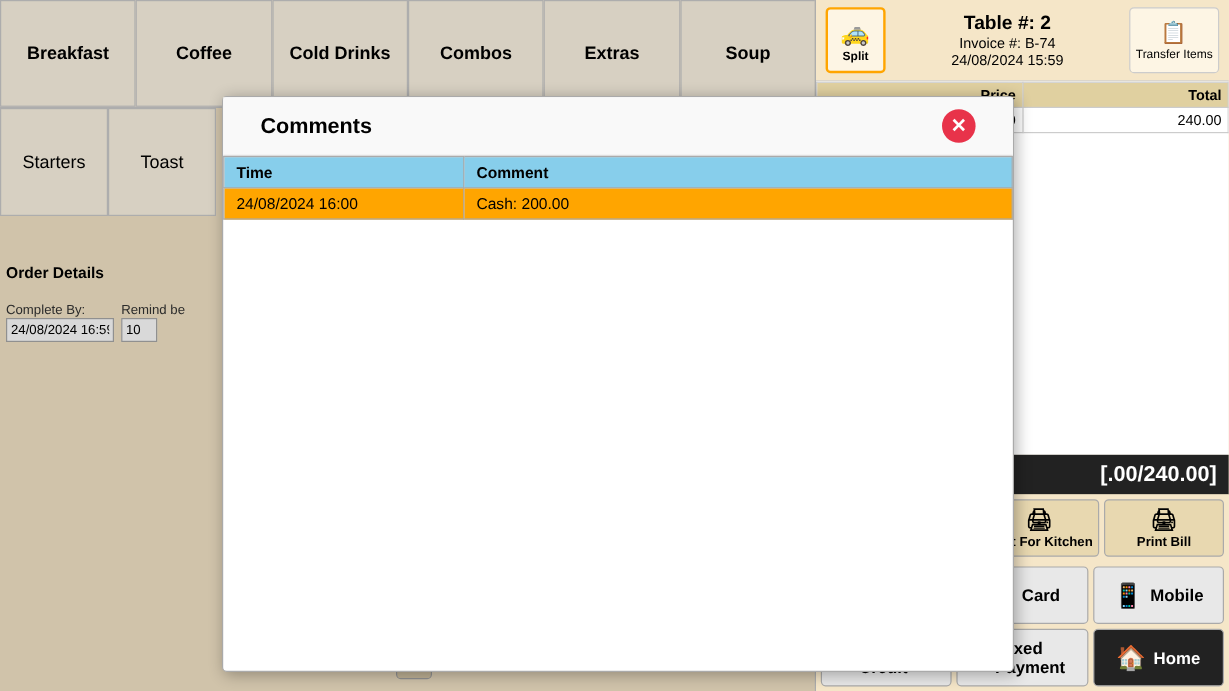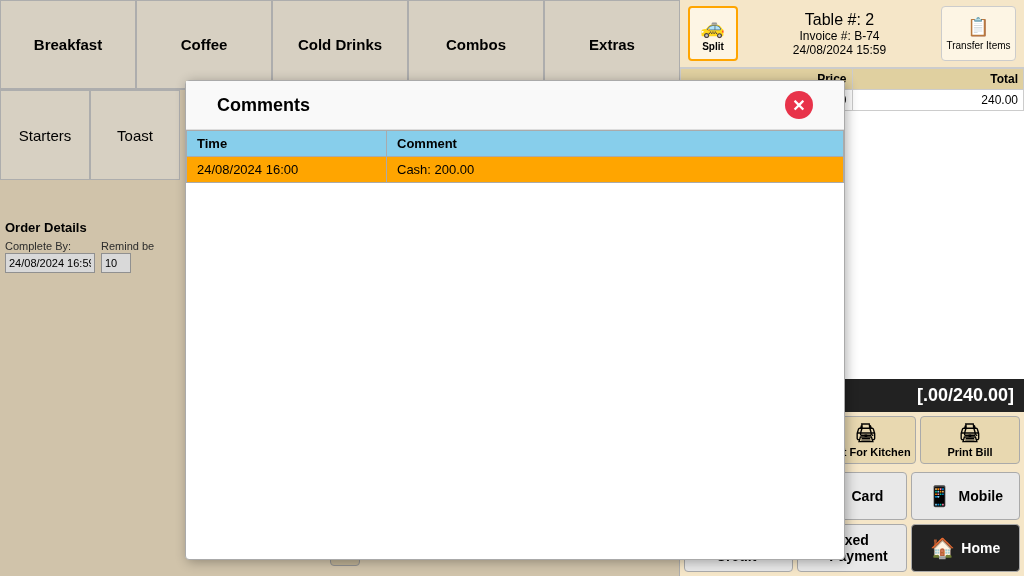--- a/index.html
+++ b/index.html
@@ -65,21 +65,21 @@
     .order-details {
       position: absolute;
       top: 220px;
       left: 5px;
       width: 175px;
       font-size: 12px;
     }
     .order-details .title {
       font-weight: bold;
       font-size: 13px;
-      margin-bottom: 4px;
+      margin-bottom: 16px;
     }
     .order-details .row {
       display: flex;
       gap: 6px;
       align-items: center;
     }
     .order-details label {
       font-size: 11px;
       color: #333;
     }
@@ -154,21 +154,21 @@
       font-size: 20px;
       margin-bottom: 2px;
     }
     .table-info {
       text-align: center;
       flex: 1;
       padding: 0 5px;
     }
     .table-info .table-num {
       font-size: 16px;
-      font-weight: normal;
+      font-weight: bold;
     }
     .table-info .invoice {
       font-size: 12px;
     }
     .table-info .datetime {
       font-size: 12px;
     }
     .transfer-btn {
       width: 75px;
       height: 55px;
@@ -355,20 +355,21 @@
   </style>
 </head>
 <body>
 
 <div class="menu-tabs">
   <div class="menu-tab">Breakfast</div>
   <div class="menu-tab">Coffee</div>
   <div class="menu-tab">Cold Drinks</div>
   <div class="menu-tab">Combos</div>
   <div class="menu-tab">Extras</div>
+  <div class="menu-tab">Soup</div>
 </div>
 
 <div class="menu-tabs-row2">
   <div class="menu-tab-row2">Starters</div>
   <div class="menu-tab-row2">Toast</div>
 </div>
 
 <div class="order-details" style="top:220px;">
   <div class="title">Order Details</div>
   <div class="row" style="margin-top:4px;">

